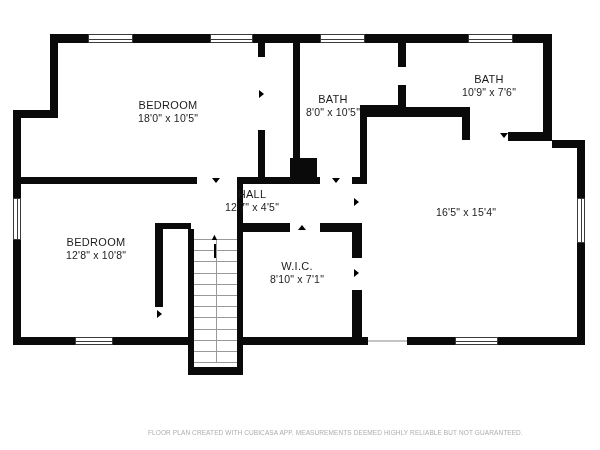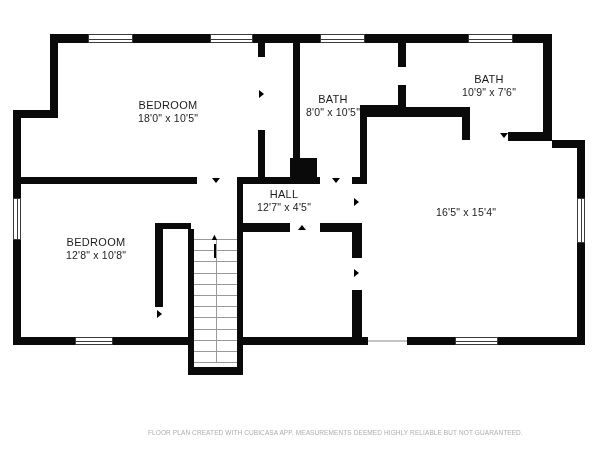--- a/index.html
+++ b/index.html
@@ -126,27 +126,31 @@
     <div class="rdims">18'0" x 10'5"</div>
   </div>
   <div class="room-label" style="left:333px;top:93px">
     <div class="rname">BATH</div>
     <div class="rdims">8'0" x 10'5"</div>
   </div>
   <div class="room-label" style="left:489px;top:73px">
     <div class="rname">BATH</div>
     <div class="rdims">10'9" x 7'6"</div>
   </div>
-  <div class="room-label" style="left:284px;top:188px">
+  <div class="room-label" style="left:252px;top:188px">
     <div class="rname">HALL</div>
     <div class="rdims">12'7" x 4'5"</div>
   </div>
   <div class="room-label" style="left:96px;top:236px">
     <div class="rname">BEDROOM</div>
     <div class="rdims">12'8" x 10'8"</div>
+  </div>
+  <div class="room-label" style="left:297px;top:260px">
+    <div class="rname">W.I.C.</div>
+    <div class="rdims">8'10" x 7'1"</div>
   </div>
   <div class="room-label" style="left:466px;top:206px">
     <div class="rdims">16'5" x 15'4"</div>
   </div>
 
   <div class="disclaimer">FLOOR PLAN CREATED WITH CUBICASA APP. MEASUREMENTS DEEMED HIGHLY RELIABLE BUT NOT GUARANTEED.</div>
 
 </div>
 
 </body></html>

